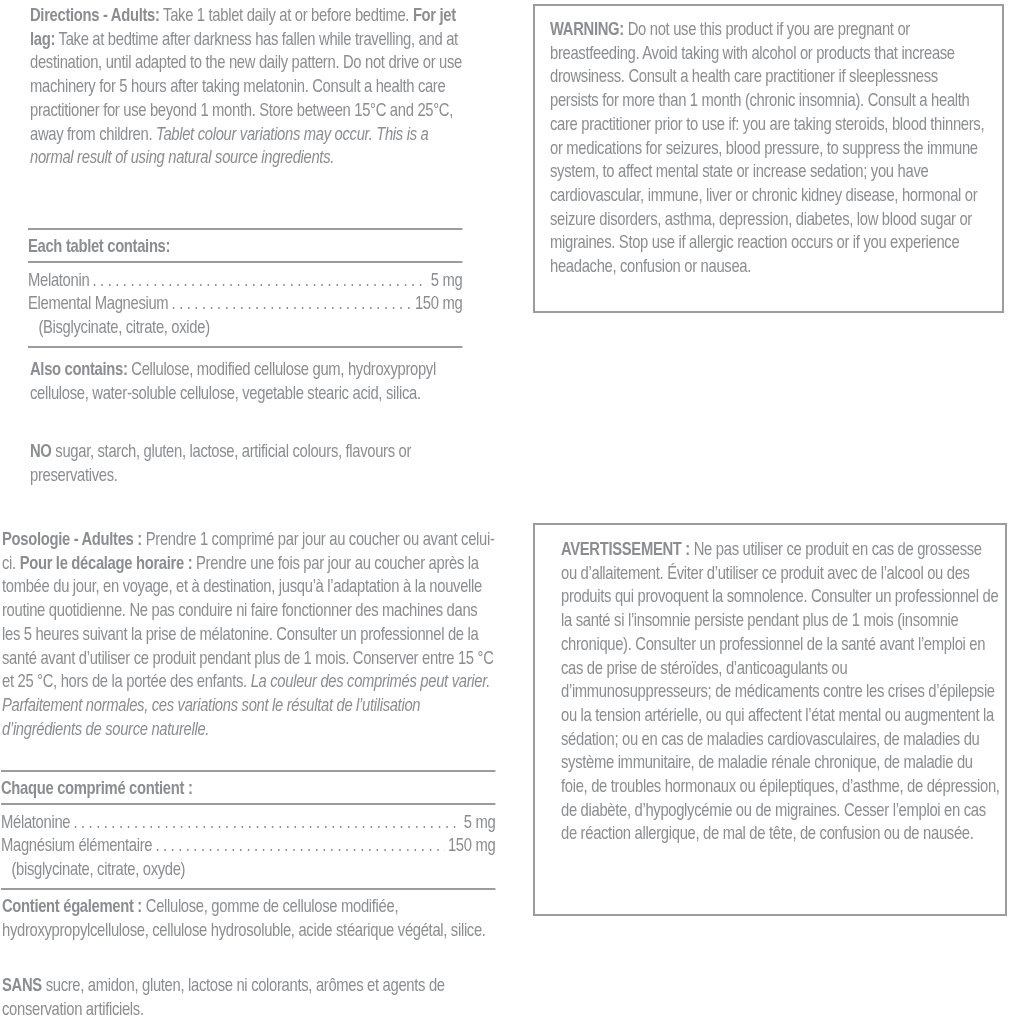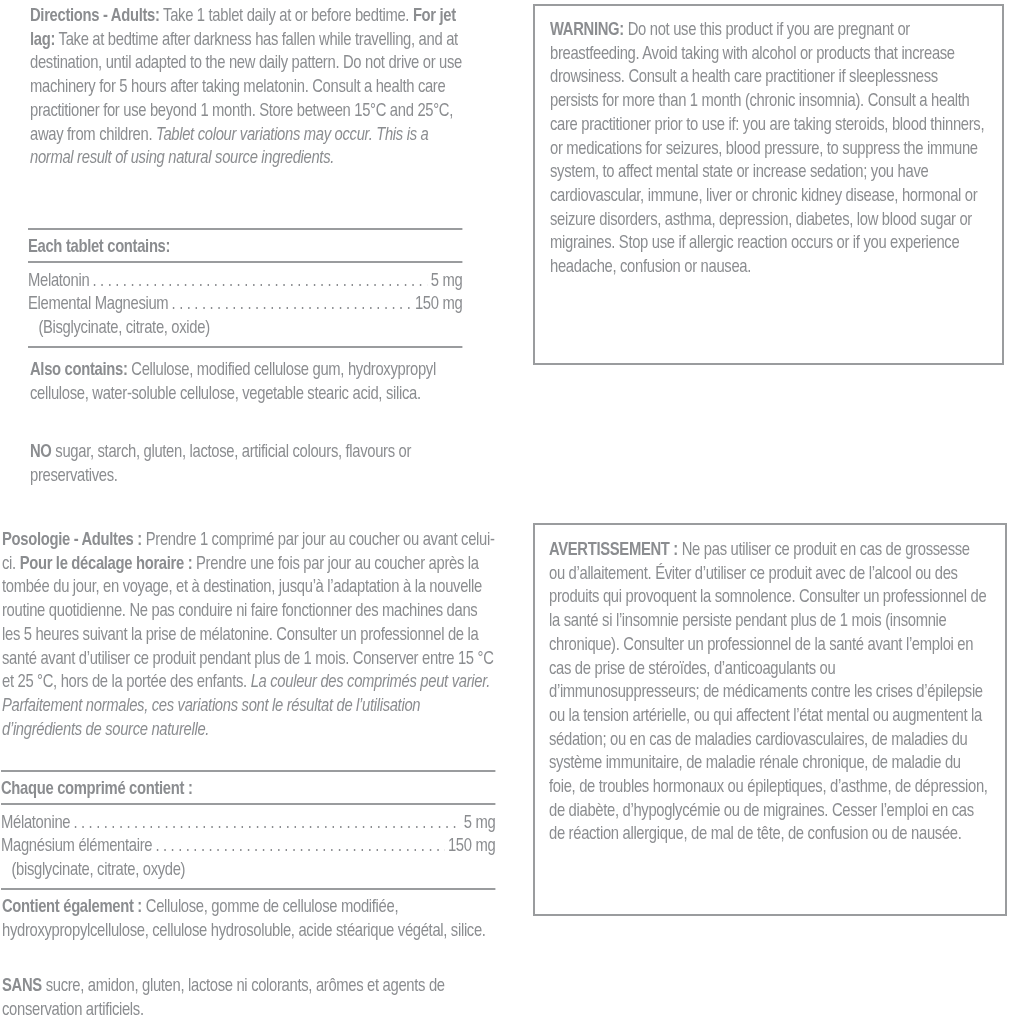--- a/index.html
+++ b/index.html
@@ -81,21 +81,21 @@
 </section>
 
 <section class="abs cond" style="left:30px;top:357px;width:540px;">
   <p><b>Also contains:</b><span> Cellulose, modified cellulose gum, hydroxypropyl cellulose, water-soluble cellulose, vegetable stearic acid, silica.</span></p>
 </section>
 
 <section class="abs cond" style="left:30px;top:439px;width:540px;">
   <p><b>NO</b><span> sugar, starch, gluten, lactose, artificial colours, flavours or preservatives.</span></p>
 </section>
 
-<section class="abs warn-box" style="left:533px;top:4px;width:471px;height:361px;padding:11px 15px;">
+<section class="abs warn-box" style="left:533px;top:4px;width:471px;height:309px;padding:11px 15px;">
   <div class="cond inner" style="width:546px;">
     <p><b>WARNING:</b><span> Do not use this product if you are pregnant or breastfeeding. Avoid taking with alcohol or products that increase drowsiness. Consult a health care practitioner if sleeplessness persists for more than 1 month (chronic insomnia). Consult a health care practitioner prior to use if: you are taking steroids, blood thinners, or medications for seizures, blood pressure, to suppress the immune system, to affect mental state or increase sedation; you have cardiovascular, immune, liver or chronic kidney disease, hormonal or seizure disorders, asthma, depression, diabetes, low blood sugar or migraines. Stop use if allergic reaction occurs or if you experience headache, confusion or nausea.</span></p>
   </div>
 </section>
 
 <section class="abs cond" style="left:2px;top:527px;width:618px;">
   <p><b>Posologie - Adultes :</b><span> Prendre 1 comprimé par jour au coucher ou avant celui-ci. </span><b>Pour le décalage horaire :</b><span> Prendre une fois par jour au coucher après la tombée du jour, en voyage, et à destination, jusqu’à l’adaptation à la nouvelle routine quotidienne. Ne pas conduire ni faire fonctionner des machines dans les 5 heures suivant la prise de mélatonine. Consulter un professionnel de la santé avant d’utiliser ce produit pendant plus de 1 mois. Conserver entre 15 °C et 25 °C, hors de la portée des enfants. </span><i>La couleur des comprimés peut varier. Parfaitement normales, ces variations sont le résultat de l’utilisation d’ingrédients de source naturelle.</i></p>
 </section>
 
 <section class="abs cond facts" style="left:1px;top:770px;width:618px;">
@@ -116,17 +116,17 @@
 </section>
 
 <section class="abs cond" style="left:2px;top:894px;width:618px;">
   <p><b>Contient également :</b><span> Cellulose, gomme de cellulose modifiée, hydroxypropylcellulose, cellulose hydrosoluble, acide stéarique végétal, silice.</span></p>
 </section>
 
 <section class="abs cond" style="left:2px;top:973px;width:618px;">
   <p><b>SANS</b><span> sucre, amidon, gluten, lactose ni colorants, arômes et agents de conservation artificiels.</span></p>
 </section>
 
-<section class="abs warn-box" style="left:533px;top:523px;width:474px;height:393px;padding:12px 14px;">
+<section class="abs warn-box" style="left:533px;top:523px;width:474px;height:393px;padding:12px 26px;">
   <div class="cond inner" style="width:550px;">
     <p><b>AVERTISSEMENT :</b><span> Ne pas utiliser ce produit en cas de grossesse ou d’allaitement. Éviter d’utiliser ce produit avec de l’alcool ou des produits qui provoquent la somnolence. Consulter un professionnel de la santé si l’insomnie persiste pendant plus de 1 mois (insomnie chronique). Consulter un professionnel de la santé avant l’emploi en cas de prise de stéroïdes, d’anticoagulants ou d’immunosuppresseurs; de médicaments contre les crises d’épilepsie ou la tension artérielle, ou qui affectent l’état mental ou augmentent la sédation; ou en cas de maladies cardiovasculaires, de maladies du système immunitaire, de maladie rénale chronique, de maladie du foie, de troubles hormonaux ou épileptiques, d’asthme, de dépression, de diabète, d’hypoglycémie ou de migraines. Cesser l’emploi en cas de réaction allergique, de mal de tête, de confusion ou de nausée.</span></p>
   </div>
 </section>
 
 </body></html>

